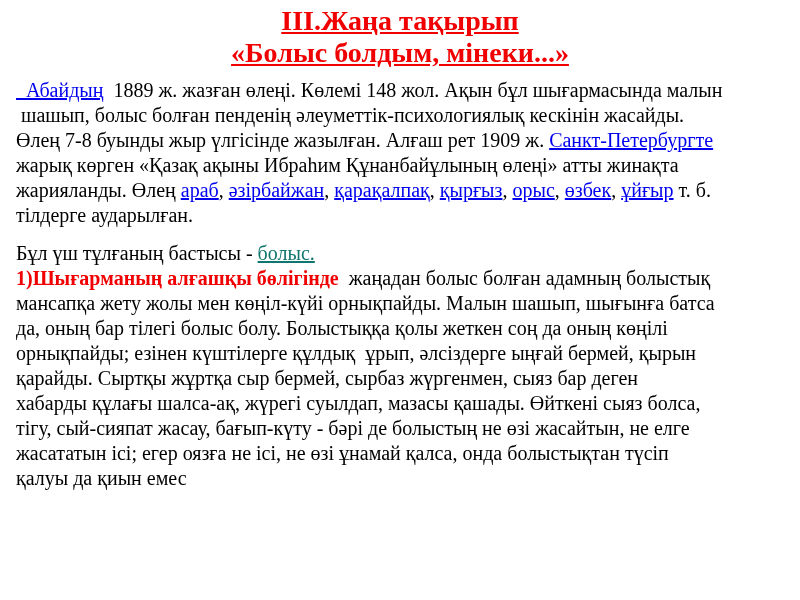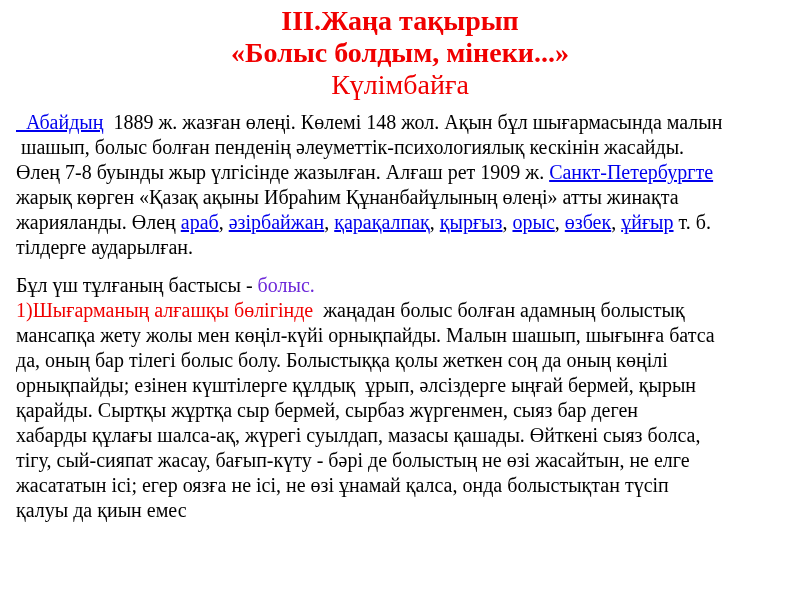--- a/index.html
+++ b/index.html
@@ -15,47 +15,46 @@
     overflow: hidden;
     font-family: "Liberation Serif", "DejaVu Serif", serif;
   }
   .title-block {
     padding-top: 5px;
     text-align: center;
     font-size: 28px;
     line-height: 32px;
     color: var(--title-red, #f00000);
   }
-  .title-line-bold { font-weight: bold; }
+  .title-line-bold { font-weight: bold; text-decoration: underline; }
   .title-line-regular { font-weight: normal; }
   .body-block {
     margin-top: 9px;
     padding-left: 16px;
     padding-right: 6px;
     font-size: 20px;
     line-height: 25px;
     color: #000000;
   }
   .para + .para { margin-top: 13px; }
   .line { white-space: pre-wrap; }
   .seg-normal   { color: #000000; }
   .seg-link     { color: var(--link-blue, #0000ee); text-decoration: underline; cursor: pointer; }
   .seg-red      { color: var(--accent-red, #f00000); }
-  .seg-redbold  { color: var(--accent-red, #f00000); font-weight: normal; }
-  .seg-underline{ color: #6d28d9; }
+  .seg-redbold  { color: var(--accent-red, #f00000); font-weight: bold; }
+  .seg-underline{ color: #0f766e; text-decoration: underline; }
   .seg-navy     { color: var(--navy, #1f3864); }
 </style>
 </head>
 <body>
 
 <div class="slide">
   <div class="title-block">
     <div class="title-line-bold">ІІІ.Жаңа тақырып</div>
     <div class="title-line-bold">«Болыс болдым, мінеки...»</div>
-    <div class="title-line-regular">Күлімбайға</div>
   </div>
   <div class="body-block">
       <div class="para">
         <div class="line"><span class="seg-link">  Абайдың</span><span class="seg-normal">  1889 ж. жазған өлеңі. Көлемі 148 жол. Ақын бұл шығармасында малын</span></div>
         <div class="line"><span class="seg-normal"> шашып, болыс болған пенденің әлеуметтік-психологиялық кескінін жасайды.</span></div>
         <div class="line"><span class="seg-normal">Өлең 7-8 буынды жыр үлгісінде жазылған. Алғаш рет 1909 ж. </span><span class="seg-link">Санкт-Петербургте</span></div>
         <div class="line"><span class="seg-normal">жарық көрген «Қазақ ақыны Ибраһим Құнанбайұлының өлеңі» атты жинақта</span></div>
         <div class="line"><span class="seg-normal">жарияланды. Өлең </span><span class="seg-link">араб</span><span class="seg-normal">, </span><span class="seg-link">әзірбайжан</span><span class="seg-normal">, </span><span class="seg-link">қарақалпақ</span><span class="seg-normal">, </span><span class="seg-link">қырғыз</span><span class="seg-normal">, </span><span class="seg-link">орыс</span><span class="seg-normal">, </span><span class="seg-link">өзбек</span><span class="seg-normal">, </span><span class="seg-link">ұйғыр</span><span class="seg-normal"> т. б.</span></div>
         <div class="line"><span class="seg-normal">тілдерге аударылған.</span></div>
       </div>

